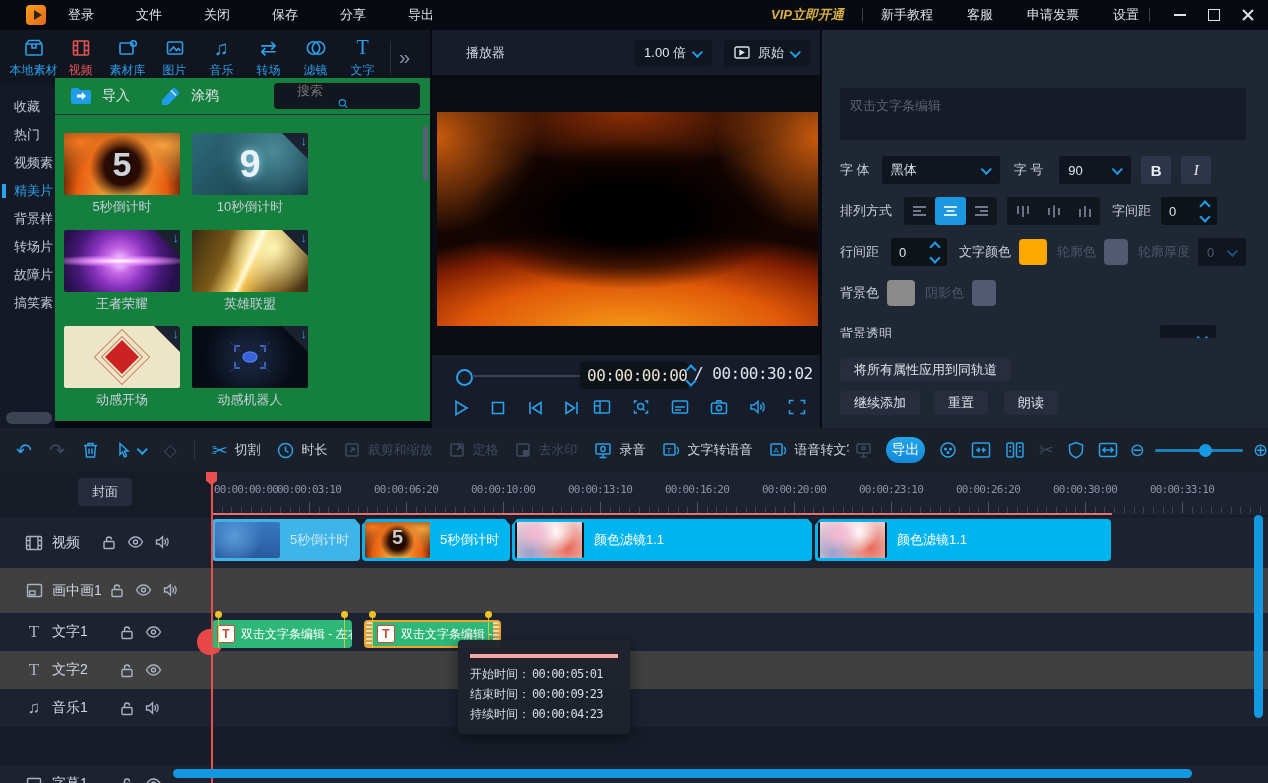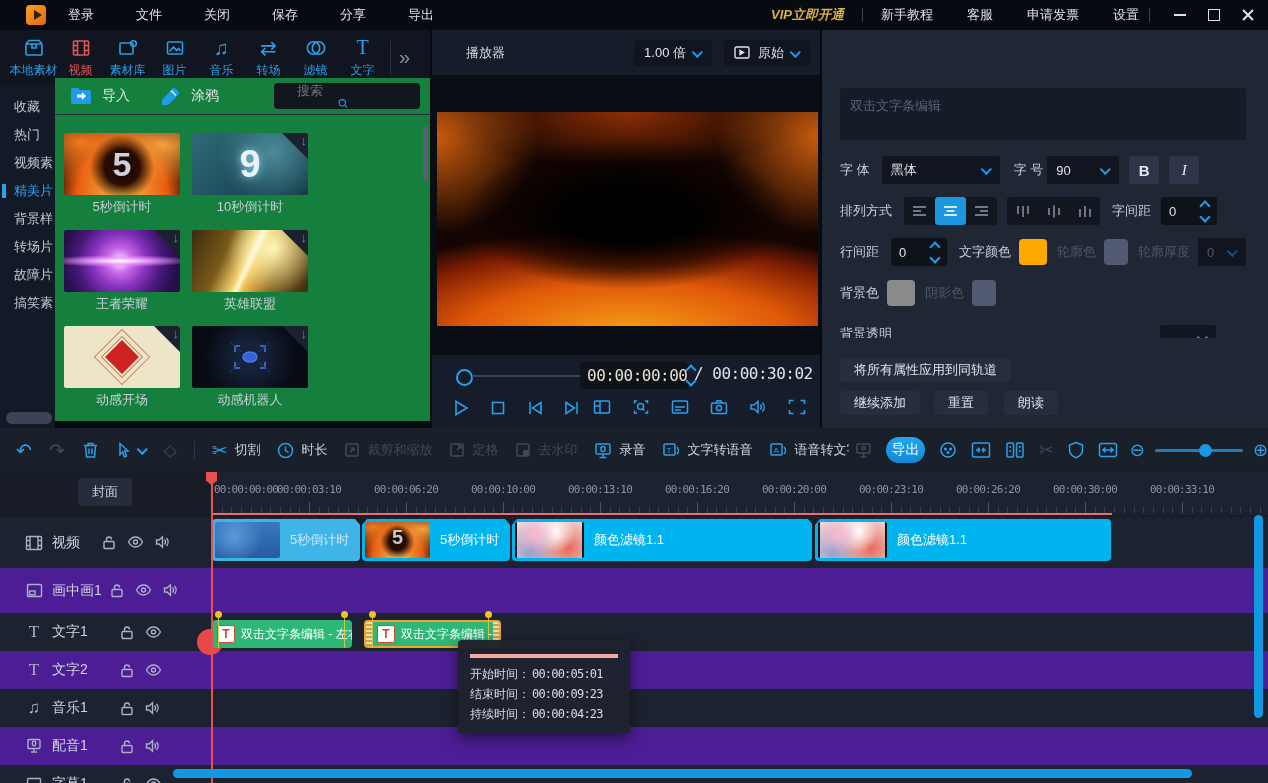--- a/index.html
+++ b/index.html
@@ -128,21 +128,21 @@
   .ruler{position:absolute;left:0;top:44px;width:100%;height:43px;background:#1c2230;}
   .ruler-head{position:absolute;left:0;top:0;width:210px;height:43px;background:#171c26;}
   .cover-btn{position:absolute;left:78px;top:6px;width:54px;height:28px;background:#262c3c;border-radius:4px;color:#cfd4de;font-size:13px;display:flex;align-items:center;justify-content:center;}
   .rlab{position:absolute;top:11px;font-size:11px;color:#8b93a5;white-space:nowrap;font-family:"DejaVu Sans Mono",monospace;letter-spacing:-.8px;}
   .ticks{position:absolute;left:212px;right:0;bottom:2px;height:6px;
          background:repeating-linear-gradient(90deg,#39445a 0 1px,transparent 1px 9.7px);}
   .mtick{position:absolute;bottom:2px;width:1px;height:11px;background:#4a5468;}
   .track-rows{position:absolute;left:0;top:87px;width:100%;height:268px;overflow:hidden;}
   .trow{position:absolute;left:0;width:100%;}
   .trow.a{background:#1c2230;}
-  .trow.b{background:#4c1d95;}
+  .trow.b{background:#404040;}
   .thead{position:absolute;left:0;top:0;height:100%;width:210px;display:flex;align-items:center;color:#cfd5e0;font-size:14px;}
   .thead .tic{width:20px;margin-left:24px;margin-right:8px;color:#aab2c2;display:flex;justify-content:center;font-size:16px;}
   .tctrl{display:flex;gap:11px;margin-left:22px;color:#aab2c2;}
   .redline{position:absolute;left:212px;top:85px;width:900px;height:2px;background:#e87070;z-index:4;}
   .clip{position:absolute;border-radius:4px;box-sizing:border-box;display:flex;align-items:center;overflow:hidden;z-index:2;}
   .vclip{background:#00b4f0;height:42px;top:4px;}
   .vclip .cthumb{width:65px;height:36px;margin-left:3px;border-radius:2px;flex:none;}
   .vclip .cl{color:#fff;font-size:13px;margin-left:10px;white-space:nowrap;}
   .vclip.faded{background:#3fb4e8;}
   .vclip.faded .cl{color:#cfe9f7;}
@@ -434,21 +434,21 @@
     <div class="rbody">
       <textarea class="redit" placeholder="双击文字条编辑" style=""></textarea>
 
       <div class="rrow">
         <span class="rlabel">字  体</span>
         <div class="sel" style="width:118px;margin-left:12px">
           <span>黑体</span>
             <i class="cv"></i>
         </div>
         <span class="rlabel" style="margin-left:14px">字  号</span>
-        <div class="sel" style="width:72px;margin-left:4px">
+        <div class="sel" style="width:72px;margin-left:16px">
           <span>90</span>
             <i class="cv"></i>
         </div>
         <span class="style-btn" style="font-weight:bold">B</span>
         <span class="style-btn it">I</span>
       </div>
 
       <div class="rrow">
         <span class="rlabel">排列方式</span>
         <div class="agroup" style="margin-left:12px">
@@ -816,44 +816,20 @@
               </svg>
             <svg width="15" height="14" viewBox="0 0 15 14" fill="none" stroke="currentColor" stroke-width="1.4">
                 <path d="M1.5 5 H4 L7.5 1.8 V12.2 L4 9 H1.5 z"></path>
                 <path d="M9.5 4.5 a3.5 3.5 0 0 1 0 5"></path>
                 <path d="M11.5 3 a6 6 0 0 1 0 8"></path>
               </svg>
           </span>
         </div>
       </div>
 
-      <div class="trow b" style="top:212px;height:38px">
-        <div class="thead">
-          <span class="tic">
-            <svg width="16" height="16" viewBox="0 0 16 16" fill="none" stroke="currentColor" stroke-width="1.4">
-                <rect x="2" y="1.5" width="12" height="9" rx="1"></rect>
-                <rect x="6.3" y="3.3" width="3.4" height="4.4" rx="1.7"></rect>
-                <line x1="8" y1="10.5" x2="8" y2="13.5"></line>
-                <line x1="5" y1="14" x2="11" y2="14"></line>
-              </svg>
-          </span>
-          <span>配音1</span>
-          <span class="tctrl" style="margin-left:32px">
-            <svg width="14" height="15" viewBox="0 0 14 15" fill="none" stroke="currentColor" stroke-width="1.4">
-                <rect x="2" y="6.5" width="10" height="7" rx="1"></rect>
-                <path d="M4.5 6.5 V4.5 a2.5 2.5 0 0 1 5 0"></path>
-              </svg>
-            <svg width="15" height="14" viewBox="0 0 15 14" fill="none" stroke="currentColor" stroke-width="1.4">
-                <path d="M1.5 5 H4 L7.5 1.8 V12.2 L4 9 H1.5 z"></path>
-                <path d="M9.5 4.5 a3.5 3.5 0 0 1 0 5"></path>
-                <path d="M11.5 3 a6 6 0 0 1 0 8"></path>
-              </svg>
-          </span>
-        </div>
-      </div>
 
       <div class="trow a" style="top:250px;height:38px">
         <div class="thead">
           <span class="tic">
             <svg width="16" height="14" viewBox="0 0 16 14" fill="none" stroke="currentColor" stroke-width="1.4">
                 <rect x="1.5" y="1.5" width="13" height="11" rx="1"></rect>
                 <line x1="4" y1="7" x2="12" y2="7"></line>
                 <line x1="4" y1="10" x2="9" y2="10"></line>
               </svg>
           </span>

